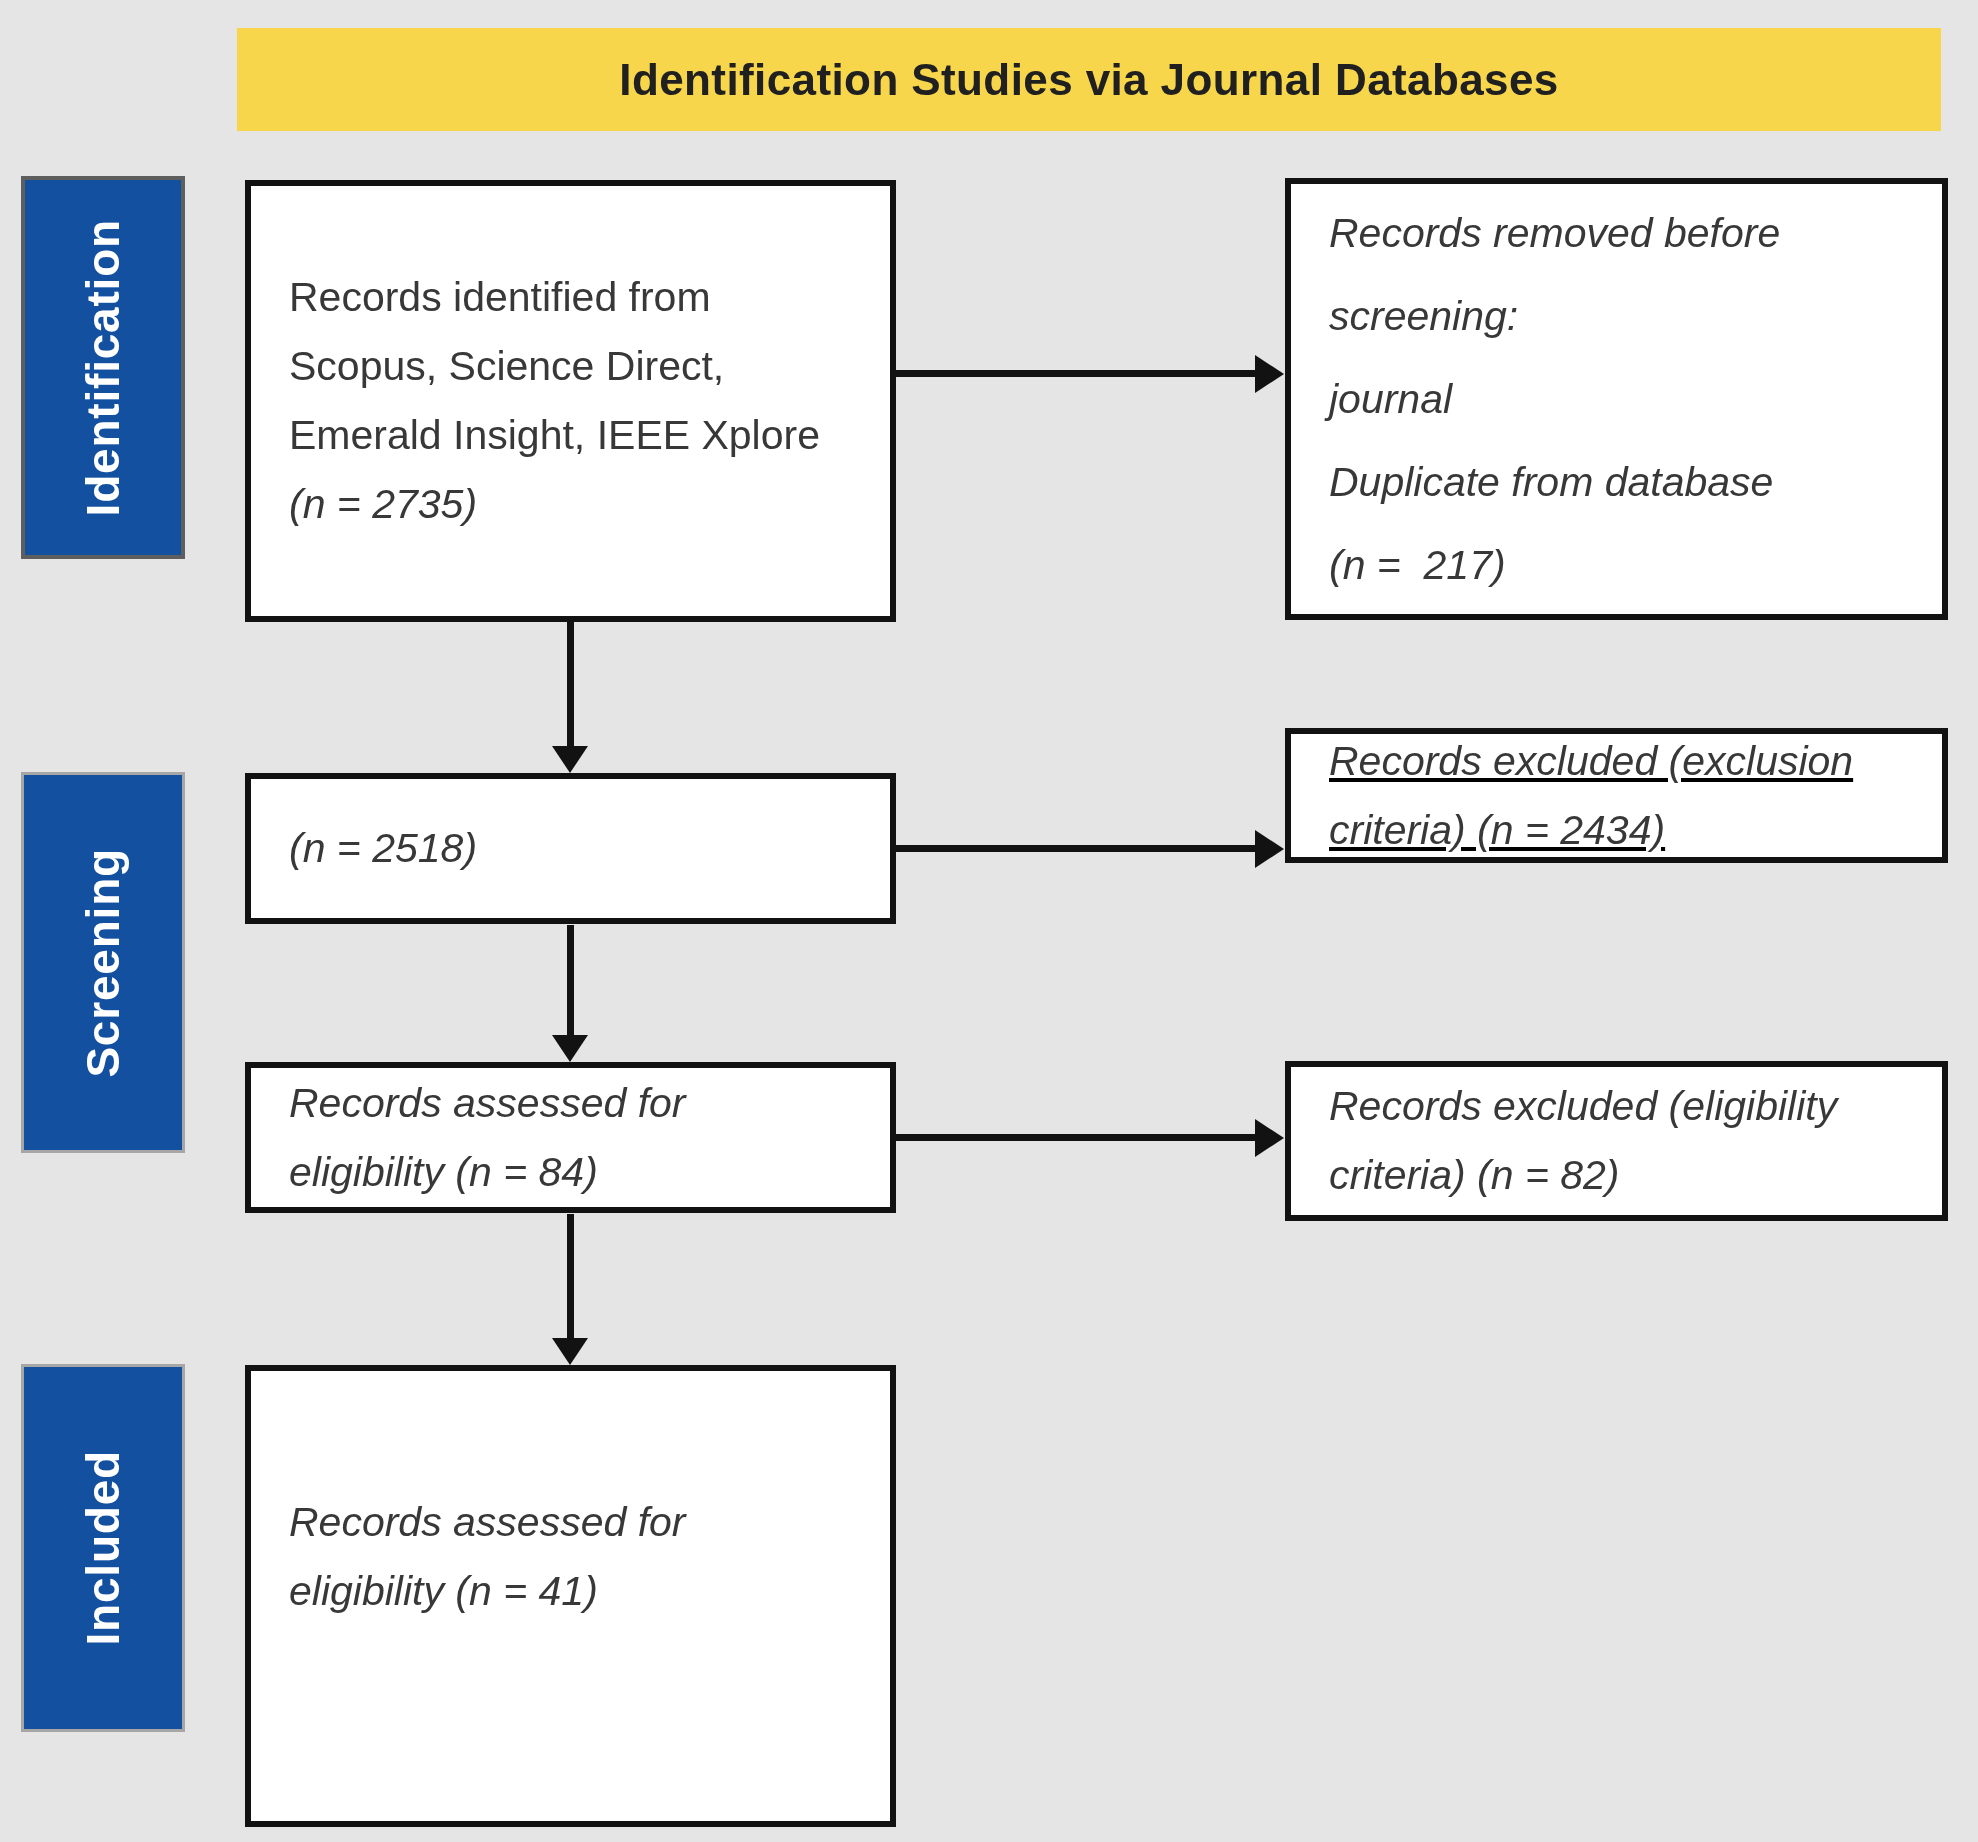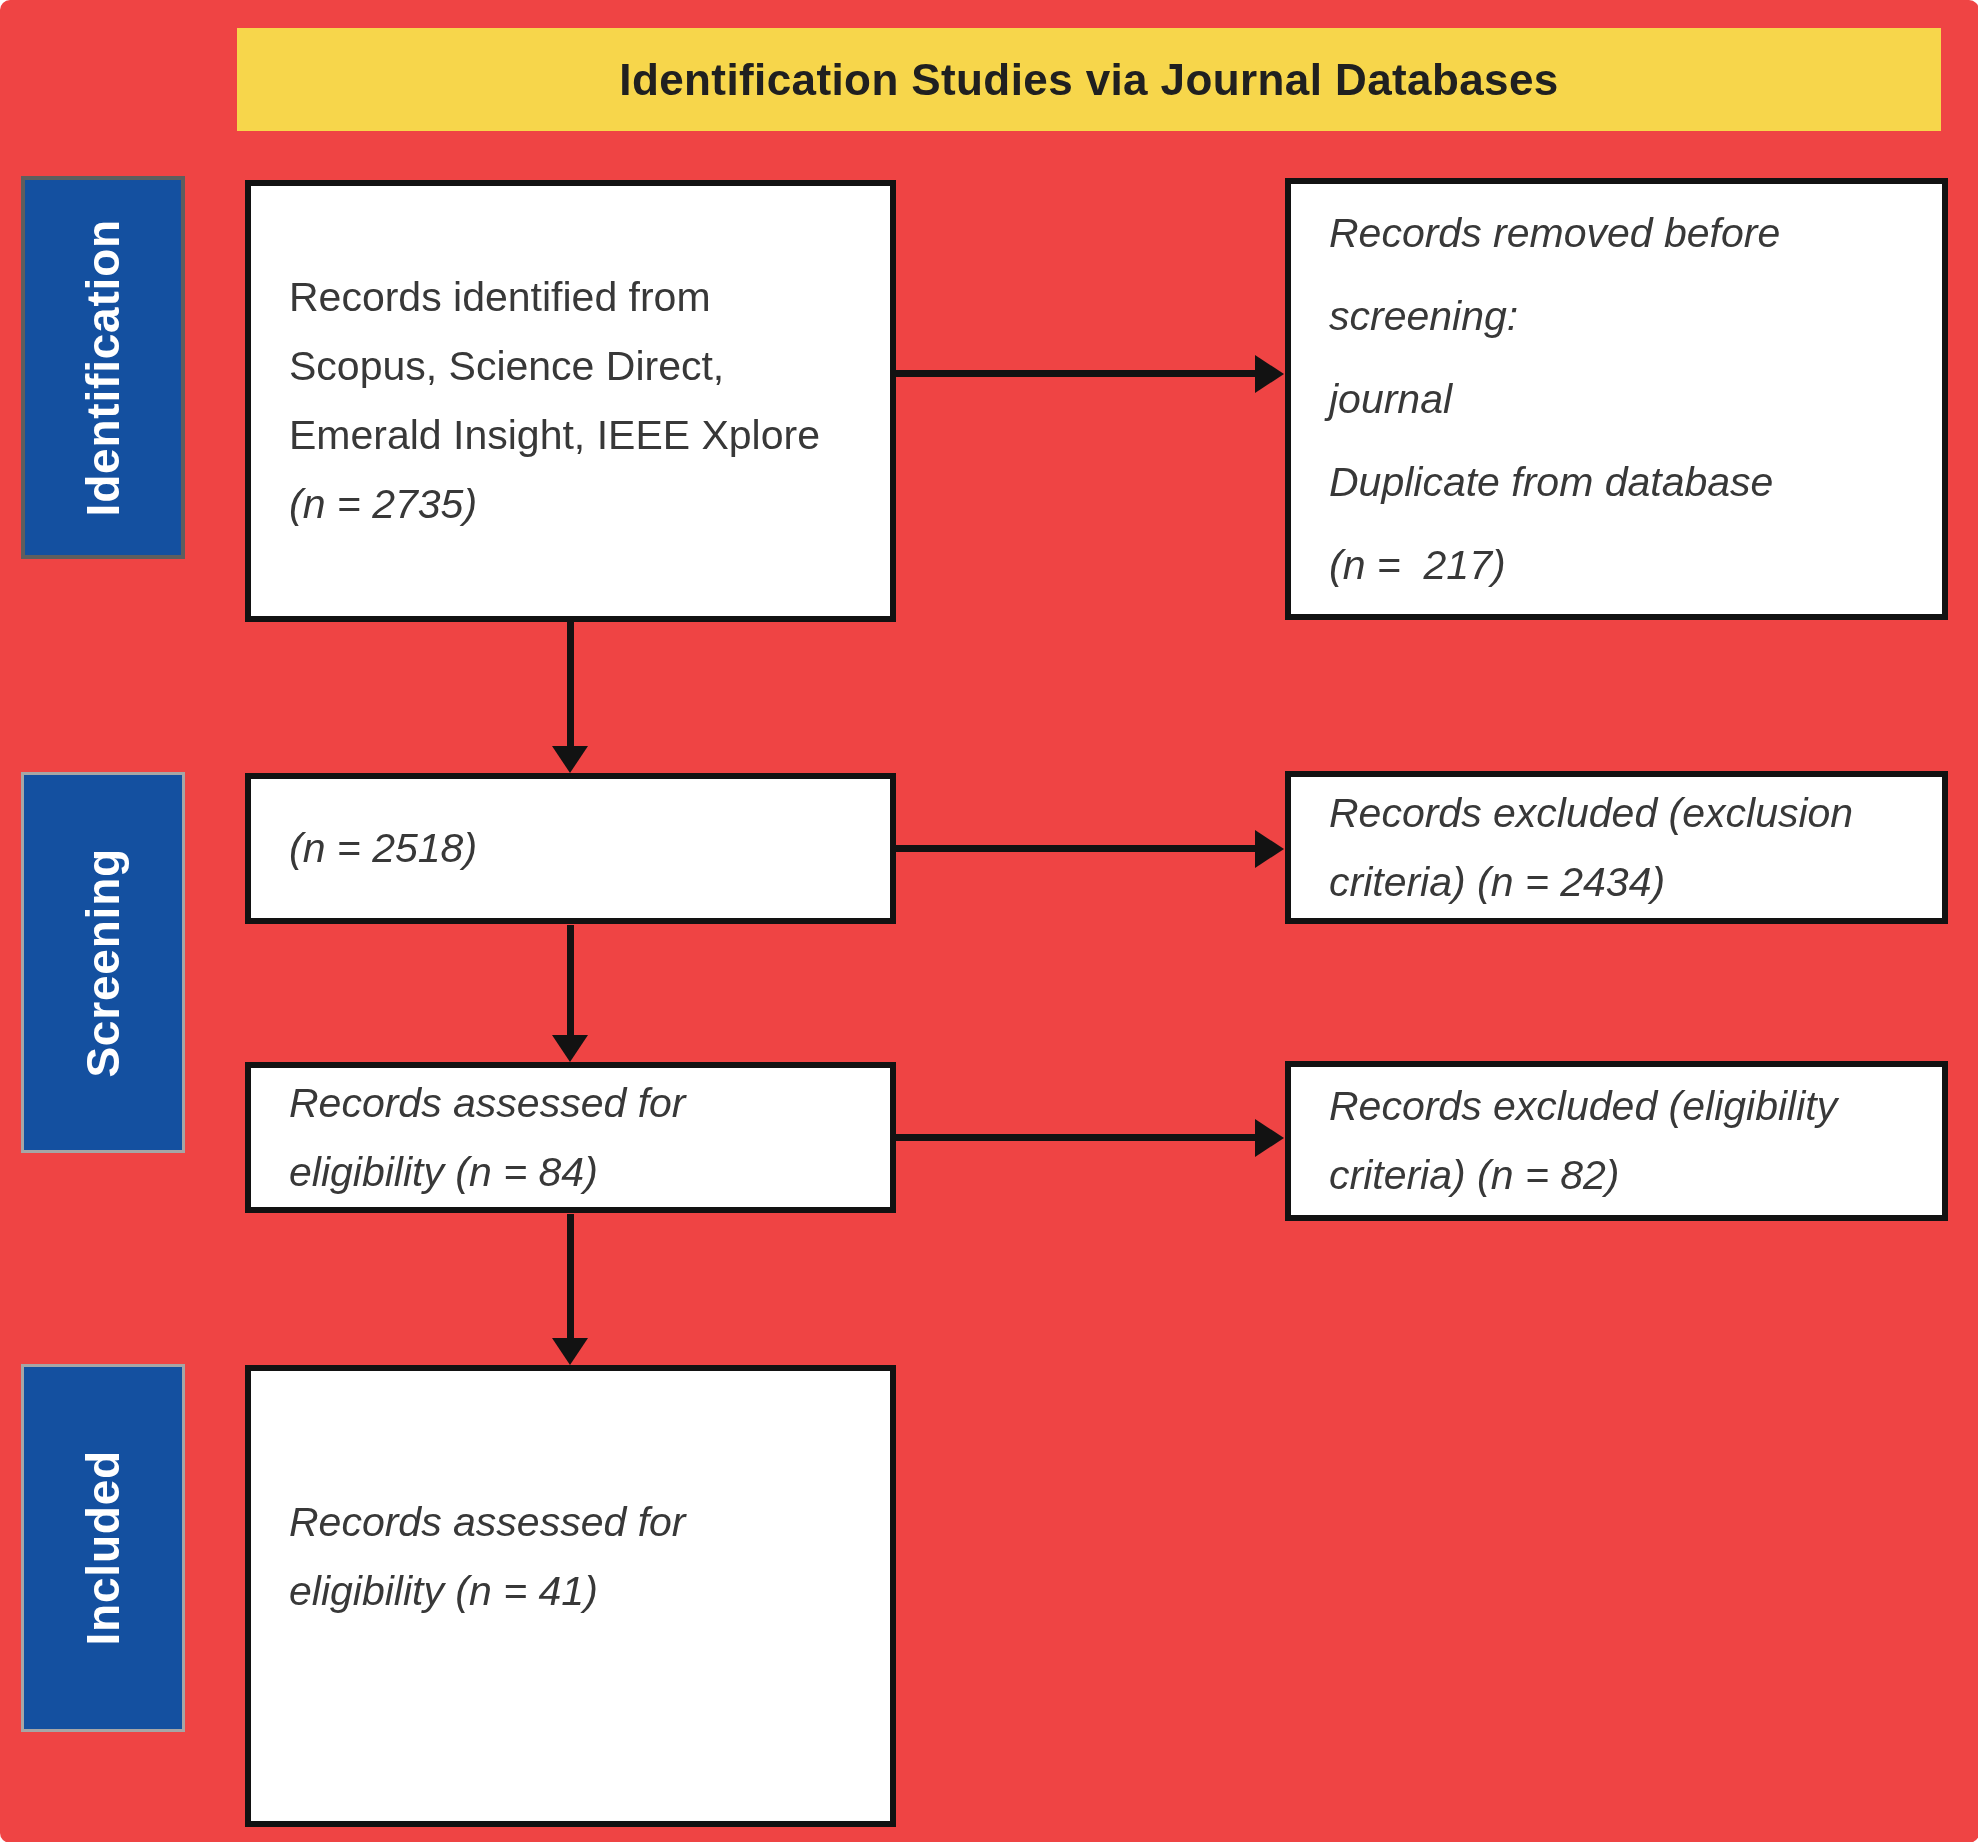--- a/index.html
+++ b/index.html
@@ -1,23 +1,22 @@
 <!DOCTYPE html>
 <html style="font-size:13px"><head>
 <meta charset="utf-8">
 <style>
   html, body { margin: 0; padding: 0; background: #ffffff; }
   #stage {
     position: relative;
     width: 1979px;
     height: 1843px;
-    background: #ef4444;
+    background: #e5e5e5;
     font-family: "Liberation Sans", "DejaVu Sans", sans-serif;
     overflow: hidden;
-    border-radius: 10px;
   }
 
   
   .banner {
     position: absolute;
     left: 237px; top: 28px;
     width: 1704px; height: 103px;
     background: #F7D64B;
     display: flex; align-items: center; justify-content: center;
   }
@@ -62,21 +61,21 @@
     font-size: 41px;
     line-height: 69px;
     color: #383838;
     white-space: pre;
   }
   .fbox .italic { font-style: italic; }
 
   #box-identified { left: 245px;  top: 180px;  width: 651px; height: 442px; }
   #box-removed    { left: 1285px; top: 178px;  width: 663px; height: 442px; gap: 14px; }
   #box-screened   { left: 245px;  top: 773px;  width: 651px; height: 151px; }
-  #box-excl-exclusion   { left: 1285px; top: 771px;  width: 663px; height: 153px; }
+  #box-excl-exclusion   { left: 1285px; top: 728px;  width: 663px; height: 135px; text-decoration: underline; }
   #box-assessed   { left: 245px;  top: 1062px; width: 651px; height: 151px; }
   #box-excl-eligibility { left: 1285px; top: 1061px; width: 663px; height: 160px; }
   #box-included   { left: 245px;  top: 1365px; width: 651px; height: 462px; padding-bottom: 78px; }
 
   
   .shaft-h { position: absolute; height: 7.4px;  background: #121212; }
   .shaft-v { position: absolute; width: 7.4px;   background: #121212; }
   .head-right {
     position: absolute; width: 0; height: 0;
     border-top: 19px solid transparent;

